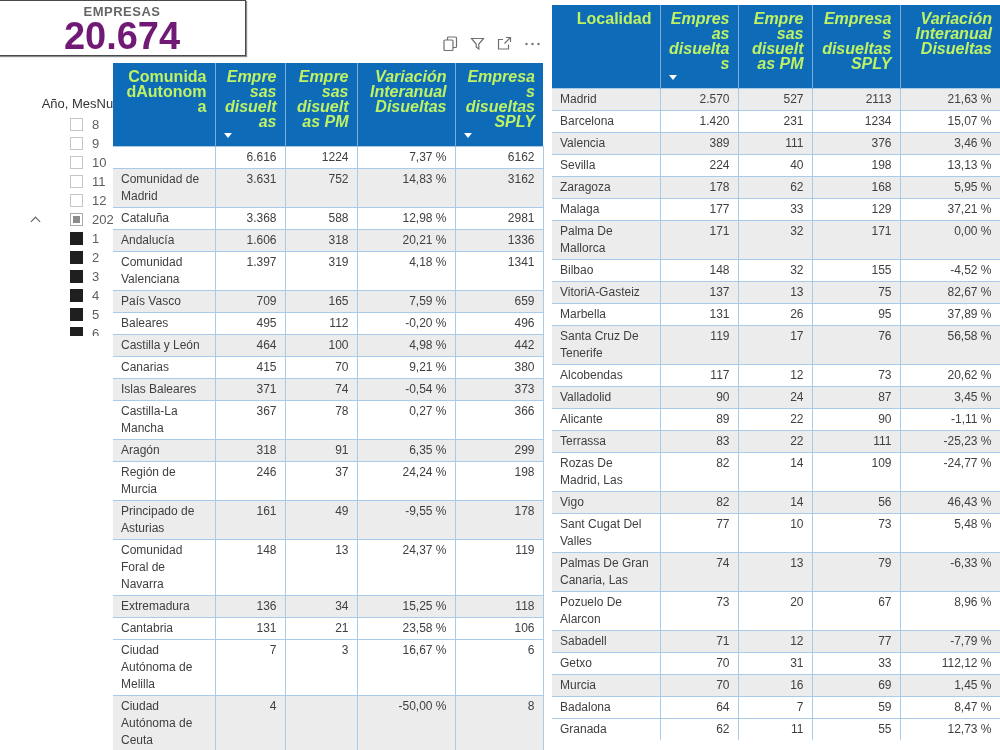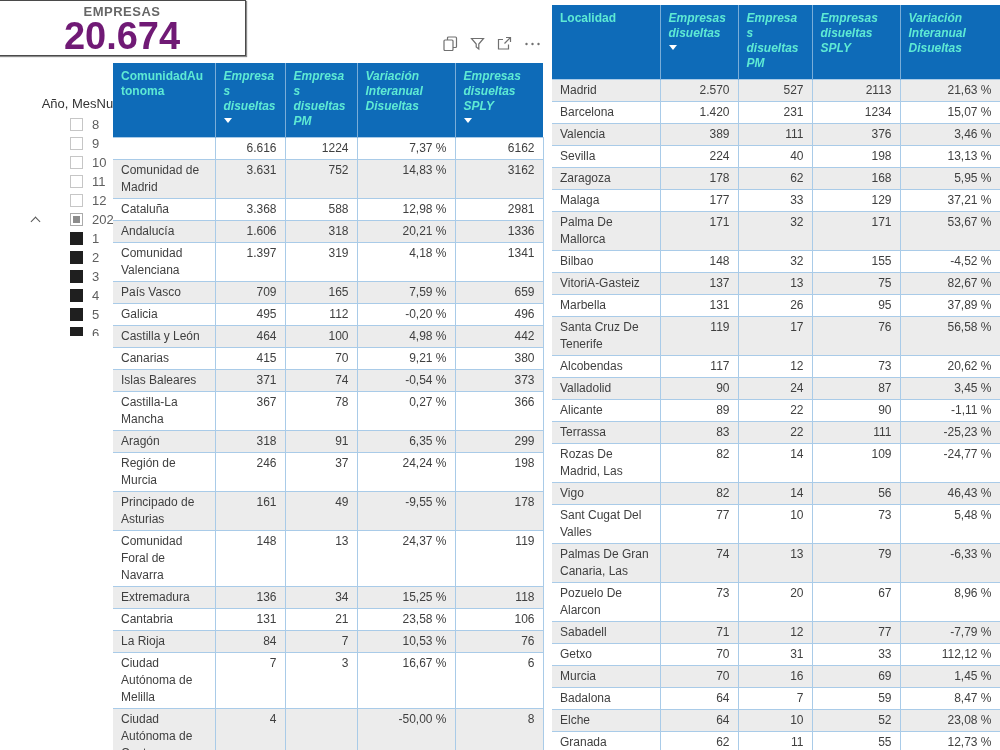--- a/index.html
+++ b/index.html
@@ -36,21 +36,21 @@
   .visual-toolbar{position:absolute;left:443px;top:36px;display:flex;gap:12px;align-items:center;}
   .vt-icon svg{display:block;}
 
   
   .table-visual{position:absolute;background:#fff;}
   .table-visual.t1{left:113px;top:63px;width:430px;}
   .table-visual.t2{left:552px;top:5px;width:448px;}
   table{border-collapse:collapse;table-layout:fixed;width:100%;}
   .t1 col.c0{width:102px}.t1 col.c1{width:70px}.t1 col.c2{width:72px}.t1 col.c3{width:98px}.t1 col.c4{width:88px}
   .t2 col.c0{width:108px}.t2 col.c1{width:78px}.t2 col.c2{width:74px}.t2 col.c3{width:88px}.t2 col.c4{width:100px}
-  th{background:var(--header-bg);color:#5eead4;font-size:12px;font-weight:bold;text-align:left;
+  th{background:var(--header-bg);color:#bef264;font-size:16px;font-weight:bold;text-align:right;
      vertical-align:top;padding:6px 8px 8px 8px;line-height:15px;word-wrap:break-word;cursor:pointer;}
   th + th{border-left:1px solid rgba(255,255,255,.45);font-style:italic;}
   .sort-arrow{display:block;width:0;height:0;border-left:4px solid transparent;
      border-right:4px solid transparent;border-top:5px solid #fff;margin-top:4px;}
   td{font-size:12px;color:var(--cell-text);padding:2px 8px;line-height:17px;
      border-top:1px solid var(--grid);vertical-align:top;word-wrap:break-word;}
   td + td{border-left:1px solid var(--grid);text-align:right;}
   td:last-child{border-right:1px solid var(--grid);padding-left:32px;}
   tr.band td{background:var(--band);}
 </style>
@@ -202,21 +202,21 @@
             <td>1341</td>
           </tr>
           <tr class="band">
             <td>País Vasco</td>
             <td>709</td>
             <td>165</td>
             <td>7,59 %</td>
             <td>659</td>
           </tr>
           <tr>
-            <td>Galicia</td>
+            <td>Baleares</td>
             <td>495</td>
             <td>112</td>
             <td>-0,20 %</td>
             <td>496</td>
           </tr>
           <tr class="band">
             <td>Castilla y León</td>
             <td>464</td>
             <td>100</td>
             <td>4,98 %</td>
@@ -277,27 +277,20 @@
             <td>34</td>
             <td>15,25 %</td>
             <td>118</td>
           </tr>
           <tr>
             <td>Cantabria</td>
             <td>131</td>
             <td>21</td>
             <td>23,58 %</td>
             <td>106</td>
-          </tr>
-          <tr class="band">
-            <td>La Rioja</td>
-            <td>84</td>
-            <td>7</td>
-            <td>10,53 %</td>
-            <td>76</td>
           </tr>
           <tr>
             <td>Ciudad Autónoma de Melilla</td>
             <td>7</td>
             <td>3</td>
             <td>16,67 %</td>
             <td>6</td>
           </tr>
           <tr class="band">
             <td>Ciudad Autónoma de Ceuta</td>
@@ -369,21 +362,21 @@
             <td>177</td>
             <td>33</td>
             <td>129</td>
             <td>37,21 %</td>
           </tr>
           <tr class="band">
             <td>Palma De Mallorca</td>
             <td>171</td>
             <td>32</td>
             <td>171</td>
-            <td>53,67 %</td>
+            <td>0,00 %</td>
           </tr>
           <tr>
             <td>Bilbao</td>
             <td>148</td>
             <td>32</td>
             <td>155</td>
             <td>-4,52 %</td>
           </tr>
           <tr class="band">
             <td>VitoriA-Gasteiz</td>
@@ -490,27 +483,20 @@
             <td>69</td>
             <td>1,45 %</td>
           </tr>
           <tr>
             <td>Badalona</td>
             <td>64</td>
             <td>7</td>
             <td>59</td>
             <td>8,47 %</td>
           </tr>
-          <tr class="band">
-            <td>Elche</td>
-            <td>64</td>
-            <td>10</td>
-            <td>52</td>
-            <td>23,08 %</td>
-          </tr>
           <tr>
             <td>Granada</td>
             <td>62</td>
             <td>11</td>
             <td>55</td>
             <td>12,73 %</td>
           </tr>
         </tbody>
       </table>
   </div>

